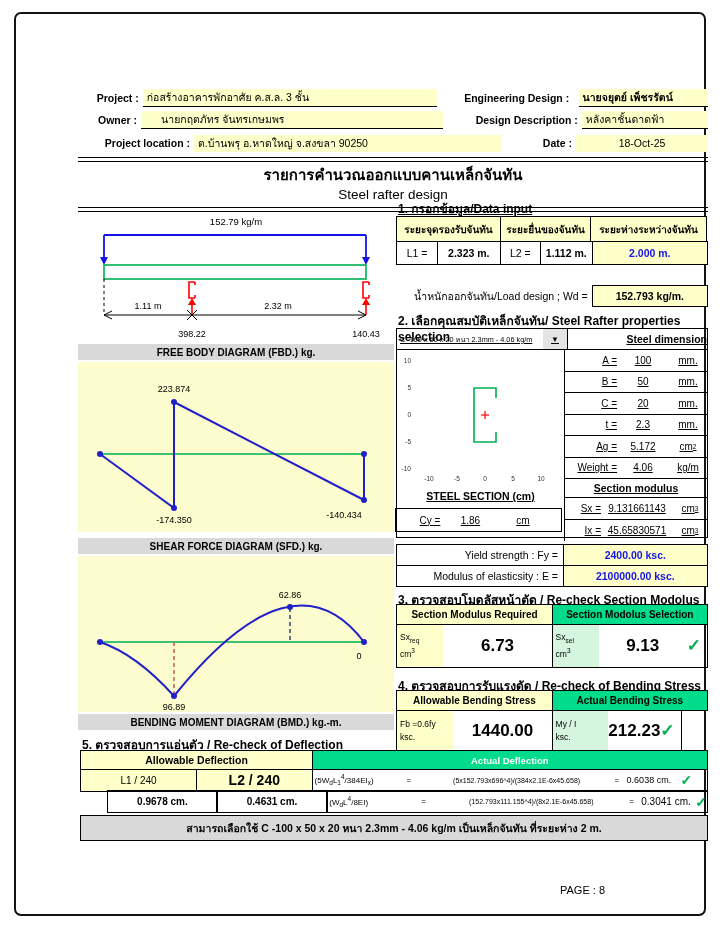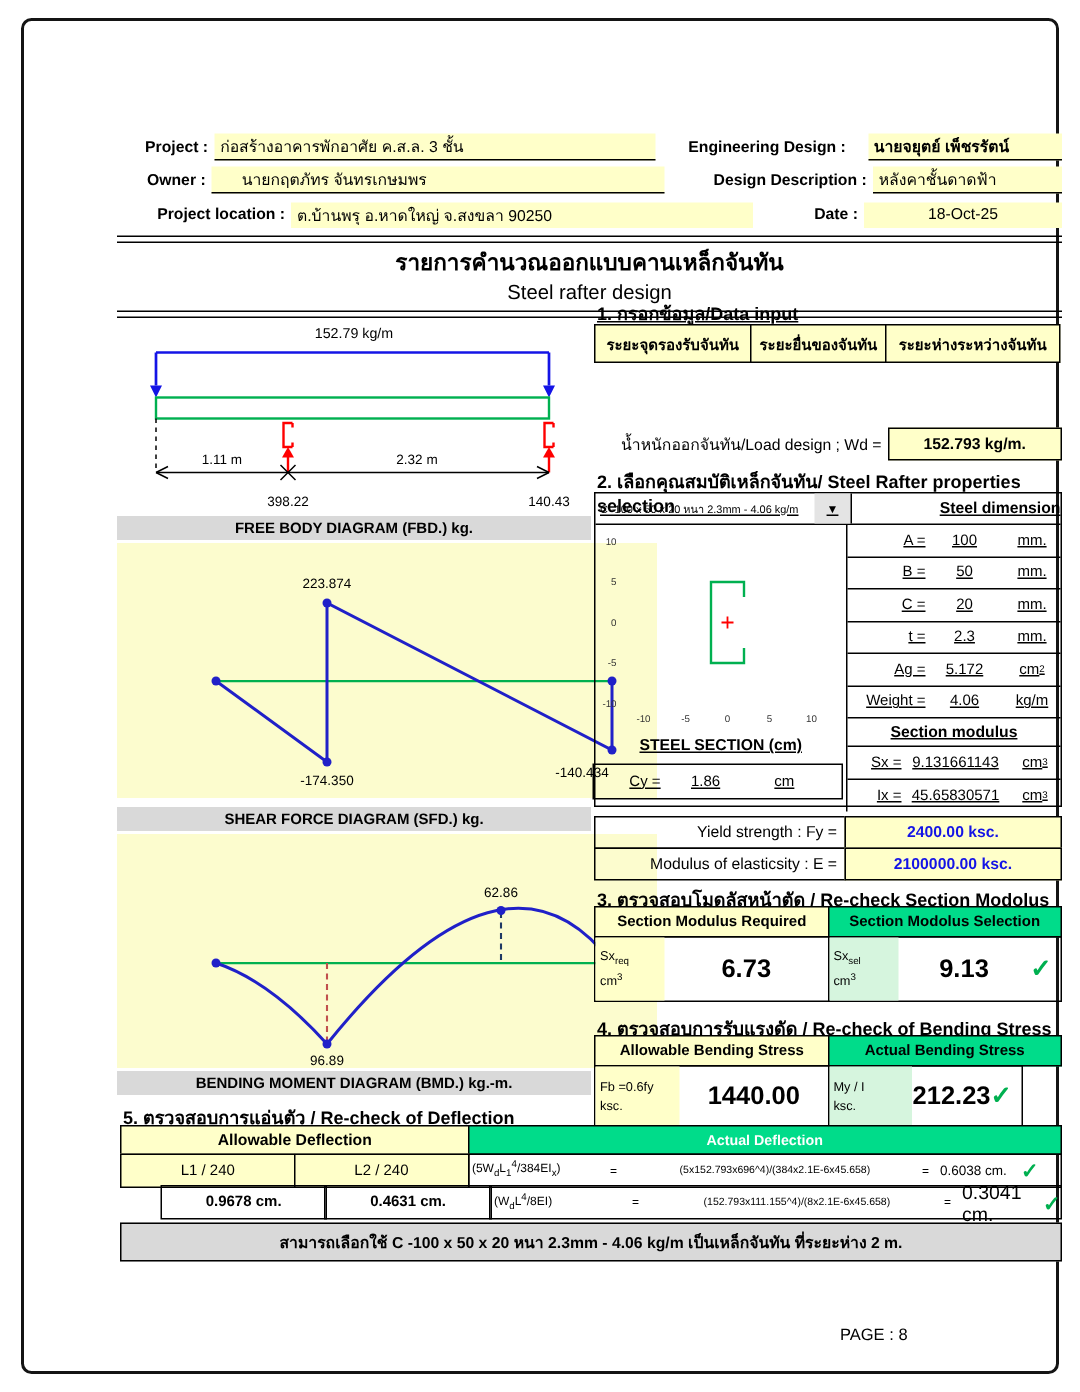--- a/index.html
+++ b/index.html
@@ -11,21 +11,21 @@
   .row{display:flex;align-items:center;}
   .lbl{font-size:10.5px;font-weight:bold;}
   .fieldY{background:#FFFFC9;border-bottom:1px solid #000;font-size:10.5px;
           display:flex;align-items:center;padding:0 4px;height:17px;}
   .fieldY.noline{border-bottom:none;}
   .dbl-rule{border-top:1.6px solid #000;border-bottom:1.6px solid #000;height:3px;}
   .title-th{font-size:15px;font-weight:bold;text-align:center;}
   .title-en{font-size:13.5px;text-align:center;}
   .caption-bar{background:#D9D9D9;text-align:center;font-size:10px;font-weight:600;
                display:flex;align-items:center;justify-content:center;}
-  .chart{background:#FCFCCE;padding-left:44px;}
+  .chart{background:#FCFCCE;}
   .sec-head{font-size:12px;font-weight:bold;}
   .sec-head.u{text-decoration:underline;}
   .tbl-cell{border:1.4px solid #000;box-sizing:border-box;display:flex;
             align-items:center;justify-content:center;font-size:10.5px;}
   .yellow{background:#FFFFC9;}
   .pgreen{background:#D6F5DE;}
   .ghead{background:#00DC8A;}
   .bold{font-weight:bold;}
   .blue{color:#1414E6;font-weight:bold;}
   .sub{font-size:6.5px;vertical-align:sub;}
@@ -40,21 +40,21 @@
 </style>
 </head>
 <body>
 
 <div class="page">
   <div class="page-border"></div>
 
   <div class="abs row" style="left:78px;top:88px;width:630px;height:20px;">
     <div class="lbl" style="width:62px;text-align:right;">Project :</div>
     <div class="fieldY" style="width:292px;margin-left:4px;">ก่อสร้างอาคารพักอาศัย ค.ส.ล. 3 ชั้น</div>
-    <div class="lbl" style="width:118px;text-align:left;margin-left:22px;">Engineering Design :</div>
+    <div class="lbl" style="width:118px;text-align:center;margin-left:22px;">Engineering Design :</div>
     <div class="fieldY" style="width:124px;margin-left:4px;font-weight:bold;">นายจยุตย์  เพ็ชรรัตน์</div>
   </div>
   <div class="abs row" style="left:78px;top:110px;width:630px;height:20px;">
     <div class="lbl" style="width:62px;text-align:right;">Owner :</div>
     <div class="fieldY" style="width:292px;margin-left:4px;padding-left:20px;">นายกฤตภัทร  จันทรเกษมพร</div>
     <div class="lbl" style="width:118px;text-align:right;margin-left:22px;">Design Description :</div>
     <div class="fieldY" style="width:124px;margin-left:4px;">หลังคาชั้นดาดฟ้า</div>
   </div>
   <div class="abs row" style="left:78px;top:133px;width:630px;height:20px;">
     <div class="lbl" style="width:112px;text-align:right;">Project location :</div>
@@ -142,20 +142,27 @@
   </div>
 
   <div class="abs caption-bar" style="left:78px;top:714px;width:316px;height:16px;">BENDING MOMENT DIAGRAM (BMD.) kg.-m.</div>
 
   <div class="abs sec-head u" style="left:398px;top:199px;">1.  กรอกข้อมูล/Data input</div>
   <div class="abs" style="left:396px;top:216px;width:312px;">
     <div class="row" style="height:26px;">
       <div class="tbl-cell yellow bold" style="width:105px;height:26px;font-size:10px;">ระยะจุดรองรับจันทัน</div>
       <div class="tbl-cell yellow bold" style="width:92px;height:26px;margin-left:-1.4px;font-size:10px;">ระยะยื่นของจันทัน</div>
       <div class="tbl-cell yellow bold" style="width:116.5px;height:26px;margin-left:-1.4px;font-size:10px;">ระยะห่างระหว่างจันทัน</div>
+    </div>
+    <div class="row" style="height:24px;margin-top:-1.4px;">
+      <div class="tbl-cell" style="width:42px;height:24px;">L1 =</div>
+      <div class="tbl-cell bold" style="width:64.4px;height:24px;margin-left:-1.4px;">2.323 m.</div>
+      <div class="tbl-cell" style="width:41.4px;height:24px;margin-left:-1.4px;">L2 =</div>
+      <div class="tbl-cell bold" style="width:53.4px;height:24px;margin-left:-1.4px;">1.112 m.</div>
+      <div class="tbl-cell yellow blue" style="width:116.5px;height:24px;margin-left:-1.4px;">2.000 m.</div>
     </div>
   </div>
   <div class="abs row" style="left:396px;top:285px;width:312px;height:22px;">
     <div style="width:192px;text-align:right;font-size:10.5px;">น้ำหนักออกจันทัน/Load design ; Wd =</div>
     <div class="tbl-cell yellow bold" style="width:116.5px;height:22px;margin-left:4px;text-align:right;">152.793 kg/m.</div>
   </div>
 
   <div class="abs sec-head" style="left:398px;top:311px;">2.  เลือกคุณสมบัติเหล็กจันทัน/ Steel Rafter properties selection</div>
   <div class="abs" style="left:396px;top:328px;width:312px;height:210px;border:1.6px solid #000;box-sizing:border-box;text-decoration:underline;">
 
@@ -325,39 +332,39 @@
   </div>
 
   <div class="abs sec-head" style="left:82px;top:735px;">5.  ตรวจสอบการแอ่นตัว / Re-check of Deflection</div>
   <div class="abs" style="left:80px;top:750px;width:628px;">
     <div class="row" style="height:20px;">
       <div class="tbl-cell yellow bold" style="width:233px;height:20px;font-size:10.5px;">Allowable Deflection</div>
       <div class="tbl-cell ghead bold" style="width:396.4px;height:20px;margin-left:-1.4px;font-size:9.5px;color:#fff;">Actual Deflection</div>
     </div>
     <div class="row" style="height:23px;margin-top:-1.4px;">
       <div class="tbl-cell yellow" style="width:117px;height:23px;font-size:10px;">L1 / 240</div>
-      <div class="tbl-cell yellow" style="width:117.4px;height:23px;margin-left:-1.4px;font-size:10px;">L2 / 240</div>
+      <div class="tbl-cell yellow" style="width:117.4px;height:23px;margin-left:-1.4px;font-size:14px;font-weight:bold;">L2 / 240</div>
       <div class="tbl-cell" style="width:396.4px;height:23px;margin-left:-1.4px;justify-content:flex-start;font-size:8px;">
         <div style="width:92px;padding-left:2px;"><span>(5W</span><span class="sub">d</span><span>L</span><span class="sub">1</span><span class="sup">4</span><span>/384EI</span><span class="sub">x</span><span>)</span></div>
         <div style="width:12px;">=</div>
         <div style="width:196px;text-align:center;font-size:7px;">(5x152.793x696^4)/(384x2.1E-6x45.658)</div>
         <div style="width:12px;">=</div>
         <div style="width:54px;font-size:9px;">0.6038 cm.</div>
         <div class="check" style="font-size:14px;">✓</div>
       </div>
     </div>
     <div class="row" style="height:23px;margin-top:-1.4px;padding-left:27px;">
       <div class="tbl-cell bold" style="width:117px;height:23px;font-size:10px;">0.9678 cm.</div>
       <div class="tbl-cell bold" style="width:117.4px;height:23px;margin-left:-1.4px;font-size:10px;">0.4631 cm.</div>
       <div class="tbl-cell" style="width:396.4px;height:23px;margin-left:-1.4px;justify-content:flex-start;font-size:8px;">
         <div style="width:92px;padding-left:2px;"><span>(W</span><span class="sub">d</span><span>L</span><span class="sub"></span><span class="sup">4</span><span>/8EI)</span><span class="sub"></span><span></span></div>
         <div style="width:12px;">=</div>
         <div style="width:196px;text-align:center;font-size:7px;">(152.793x111.155^4)/(8x2.1E-6x45.658)</div>
         <div style="width:12px;">=</div>
-        <div style="width:54px;font-size:13px;">0.3041 cm.</div>
+        <div style="width:54px;font-size:10px;">0.3041 cm.</div>
         <div class="check" style="font-size:14px;">✓</div>
       </div>
     </div>
     <div class="tbl-cell bold" style="width:628px;height:26px;margin-top:2px;background:#D9D9D9;font-size:10.5px;">สามารถเลือกใช้   C -100 x 50 x 20 หนา 2.3mm - 4.06 kg/m เป็นเหล็กจันทัน ที่ระยะห่าง 2 m.</div>
   </div>
 
   <div class="abs" style="left:560px;top:884px;font-size:11px;">PAGE : 8</div>
 </div>
 
 </body></html>

